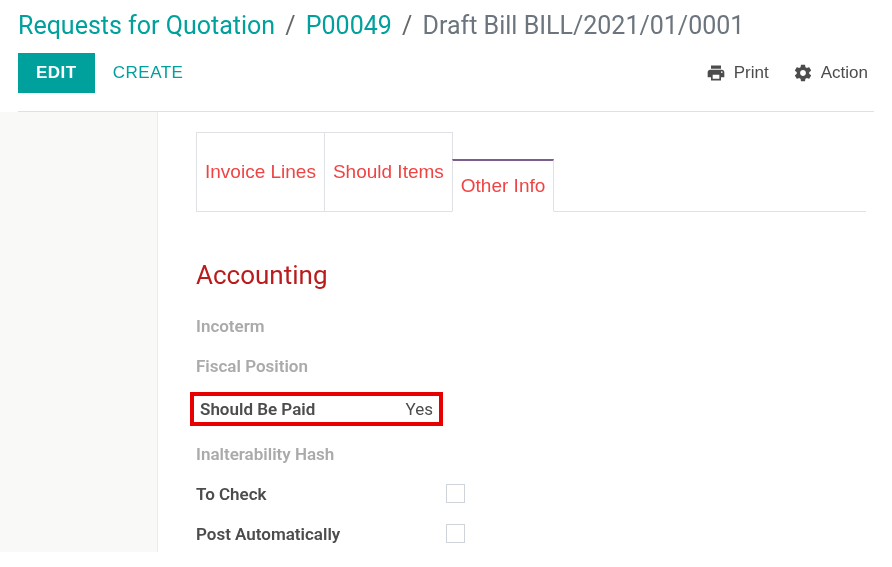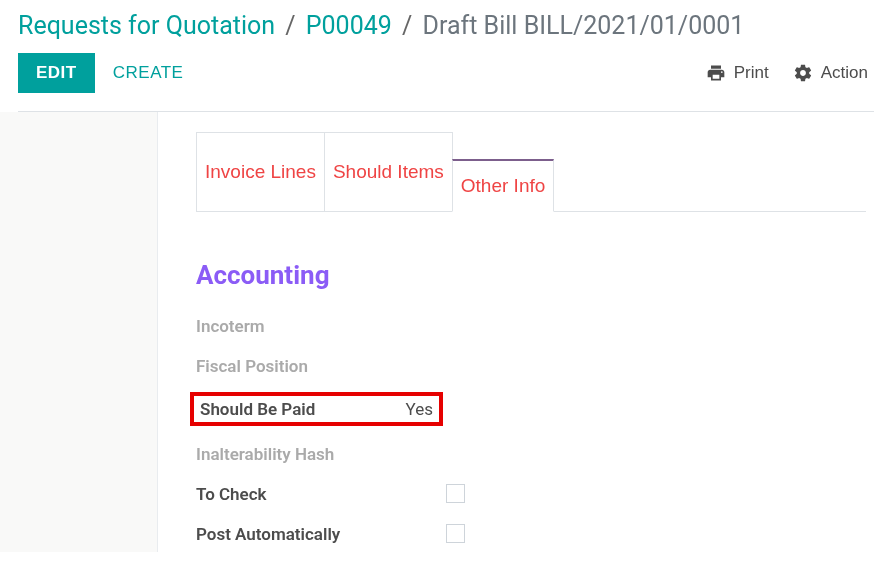--- a/index.html
+++ b/index.html
@@ -130,23 +130,23 @@
       margin-left: 38px;
       width: 670px;
       position: relative;
       z-index: 1;
     }
     .section {
       padding: 48px 38px 0 38px;
     }
     .section-title {
       font-size: 26px;
-      color: #8b5cf6;
+      color: #b91c1c;
       margin-bottom: 22px;
-      font-weight: 700;
+      font-weight: 400;
     }
     .field-row {
       display: flex;
       align-items: center;
       margin-bottom: 12px;
       padding: 4px 0;
     }
     .field-label {
       width: 250px;
       font-size: 17px;

